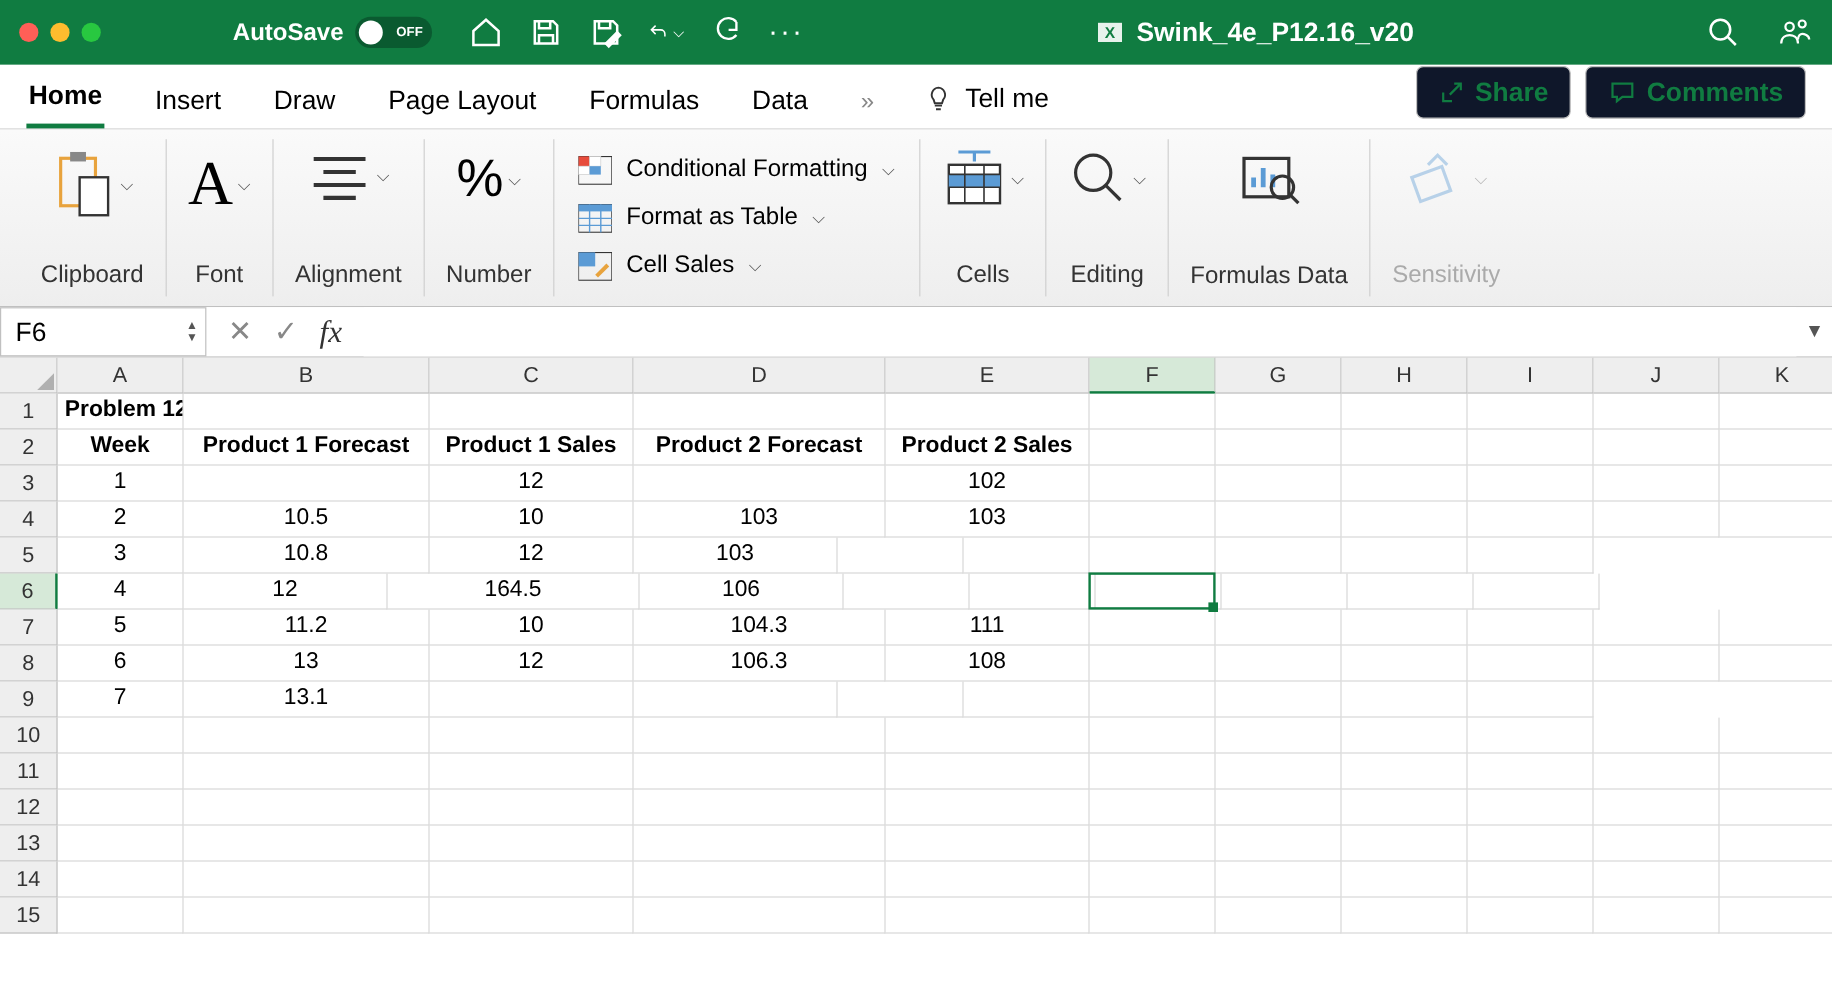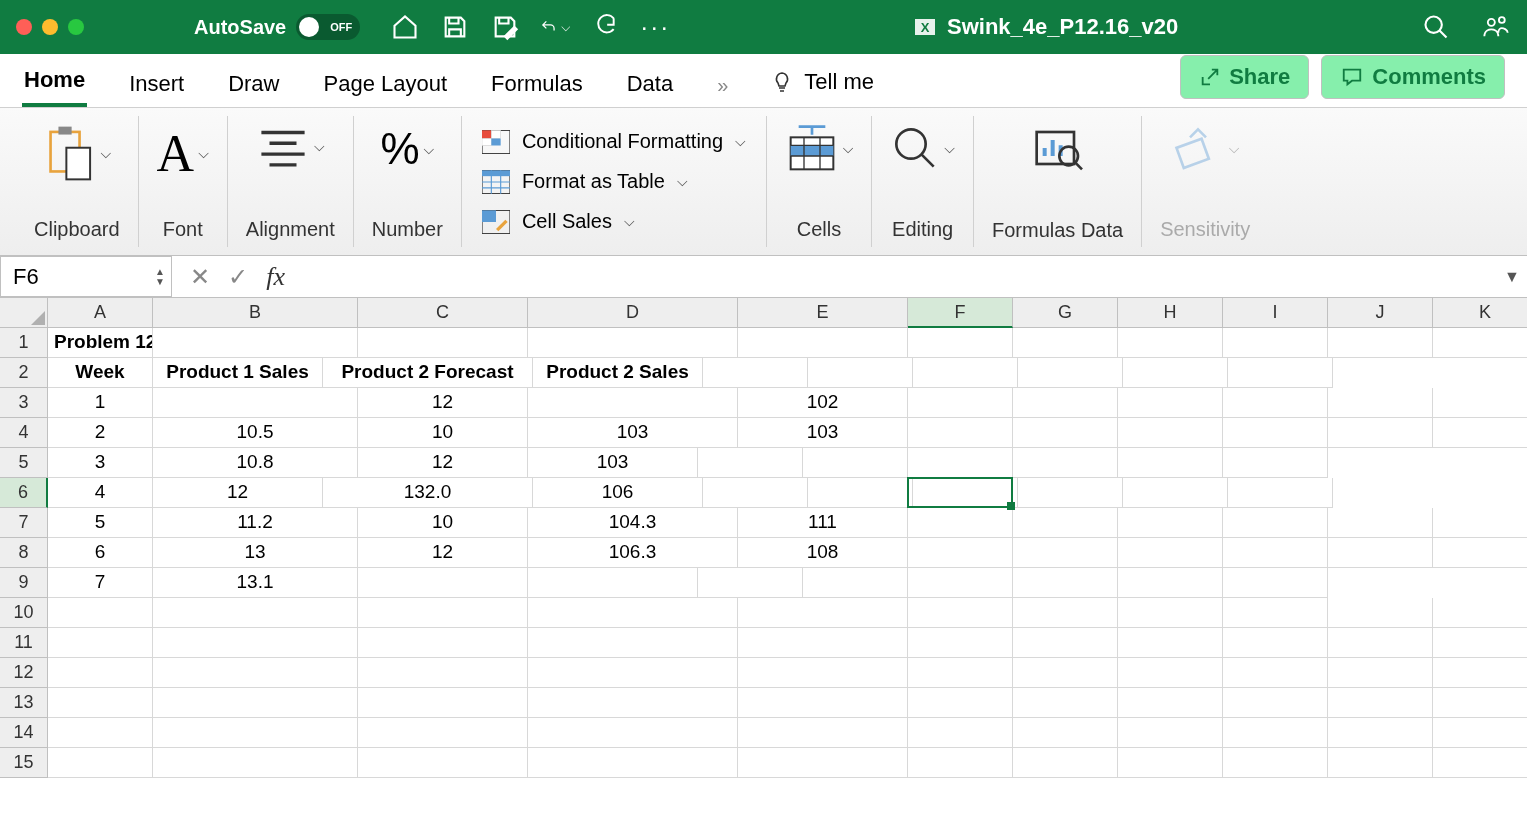--- a/index.html
+++ b/index.html
@@ -20,21 +20,21 @@
   .title-icon { width: 30px; height: 30px; display: flex; align-items: center; justify-content: center; }
   .title-center { flex: 1; display: flex; align-items: center; justify-content: center; gap: 10px; font-size: 22px; font-weight: 600; }
   .title-right { display: flex; gap: 30px; align-items: center; }
   
   
   .ribbon-tabs { height: 54px; background: #fff; display: flex; align-items: flex-end; padding: 0 22px; gap: 40px; border-bottom: 1px solid #d0d0d0; }
   .ribbon-tab { font-size: 22px; padding: 12px 2px 10px; cursor: pointer; font-weight: 400; }
   .ribbon-tab.active { font-weight: 700; border-bottom: 4px solid #107c41; }
   .ribbon-tell { display: flex; align-items: center; gap: 10px; font-size: 22px; padding-bottom: 12px; }
   .ribbon-right { margin-left: auto; display: flex; gap: 12px; align-items: center; padding-bottom: 8px; }
-  .ribbon-btn { border: 1px solid #c0c0c0; border-radius: 6px; padding: 8px 18px; font-size: 22px; font-weight: 600; display: flex; align-items: center; gap: 8px; background: #86efac; cursor: pointer; }
+  .ribbon-btn { border: 1px solid #c0c0c0; border-radius: 6px; padding: 8px 18px; font-size: 22px; font-weight: 600; display: flex; align-items: center; gap: 8px; background: #0f172a; cursor: pointer; }
   .share-btn { color: #107c41; }
   .comments-btn { color: #107c41; }
   
   
   .ribbon-content { height: 148px; background: linear-gradient(to bottom, #fafafa, #eeeeee); display: flex; padding: 8px 16px; border-bottom: 1px solid #c0c0c0; }
   .ribbon-group { display: flex; flex-direction: column; align-items: center; justify-content: space-between; padding: 0 18px; border-right: 1px solid #d0d0d0; }
   .ribbon-group:last-child { border-right: none; }
   .ribbon-group-icon { display: flex; align-items: center; gap: 4px; margin-top: 8px; }
   .ribbon-group-label { font-size: 20px; color: #333; margin-bottom: 6px; }
   .styles-group { align-items: flex-start; justify-content: center; gap: 8px; padding: 0 20px;}
@@ -341,20 +341,21 @@
         <div class="cell" style="width: 170px;"></div>
         <div class="cell" style="width: 105px;"></div>
         <div class="cell" style="width: 105px;"></div>
         <div class="cell" style="width: 105px;"></div>
         <div class="cell" style="width: 105px;"></div>
         <div class="cell" style="width: 105px;"></div>
         <div class="cell" style="width: 105px;"></div>
       </div>
       <div class="row">
         <div class="cell bold" style="width: 105px;">Week</div>
+        <div class="cell bold" style="width: 205px;">Product 1 Forecast</div>
         <div class="cell bold" style="width: 170px;">Product 1 Sales</div>
         <div class="cell bold" style="width: 210px;">Product 2 Forecast</div>
         <div class="cell bold" style="width: 170px;">Product 2 Sales</div>
         <div class="cell" style="width: 105px;"></div>
         <div class="cell" style="width: 105px;"></div>
         <div class="cell" style="width: 105px;"></div>
         <div class="cell" style="width: 105px;"></div>
         <div class="cell" style="width: 105px;"></div>
         <div class="cell" style="width: 105px;"></div>
       </div>
@@ -392,21 +393,21 @@
         <div class="cell" style="width: 105px;"></div>
         <div class="cell" style="width: 105px;"></div>
         <div class="cell" style="width: 105px;"></div>
         <div class="cell" style="width: 105px;"></div>
         <div class="cell" style="width: 105px;"></div>
         <div class="cell" style="width: 105px;"></div>
       </div>
       <div class="row">
         <div class="cell" style="width: 105px;">4</div>
         <div class="cell" style="width: 170px;">12</div>
-        <div class="cell" style="width: 210px;">132.0</div>
+        <div class="cell" style="width: 210px;">164.5</div>
         <div class="cell" style="width: 170px;">106</div>
         <div class="cell" style="width: 105px;"></div>
         <div class="cell" style="width: 105px;"></div>
         <div class="cell" style="width: 105px;"></div>
         <div class="cell" style="width: 105px;"></div>
         <div class="cell" style="width: 105px;"></div>
         <div class="cell" style="width: 105px;"></div>
       </div>
       <div class="row">
         <div class="cell" style="width: 105px;">5</div>

